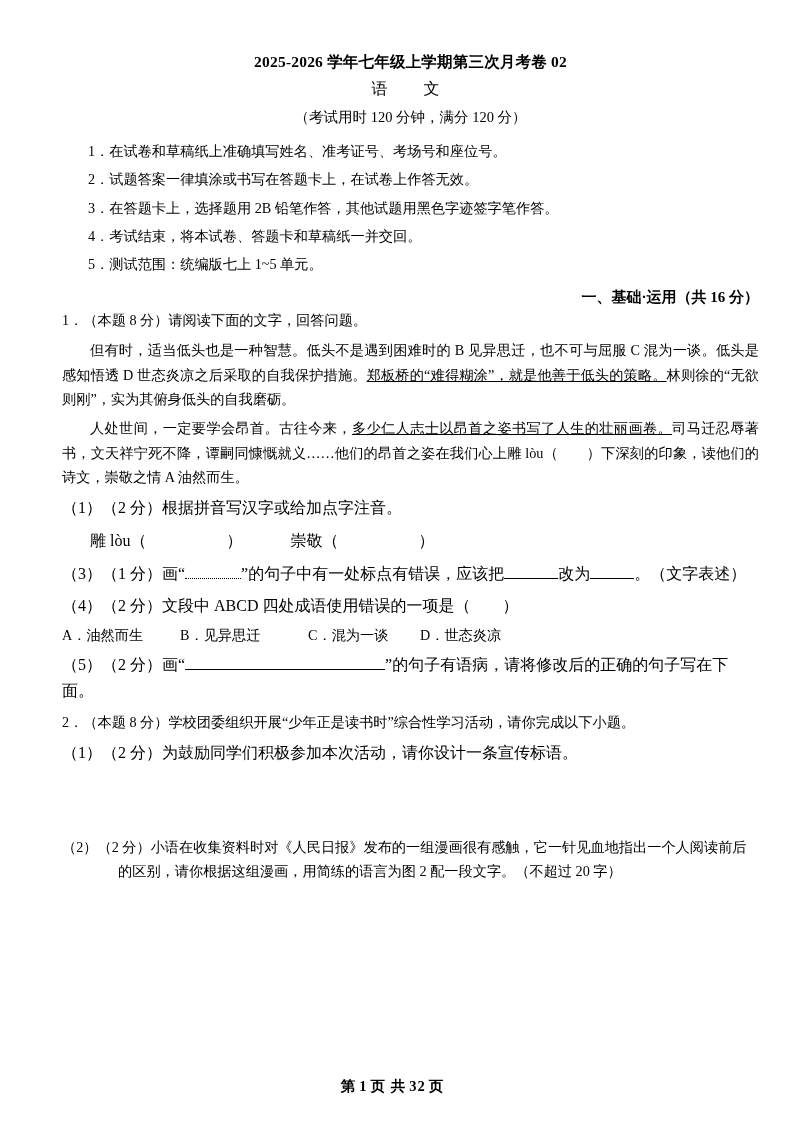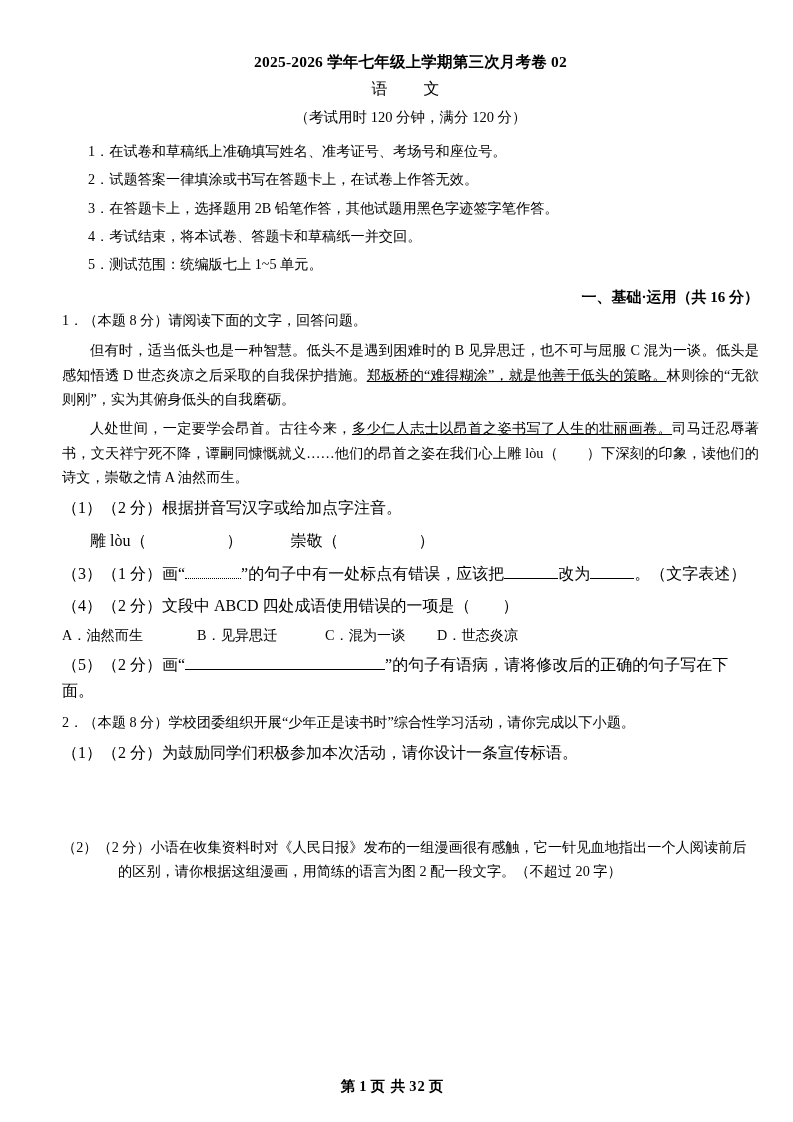--- a/index.html
+++ b/index.html
@@ -96,21 +96,21 @@
   }
   .options-row {
     font-size: 14.2px;
     margin: 0 0 7px 0;
     display: flex;
   }
   .options-row .opt {
     white-space: nowrap;
   }
   .opt-a { width: 118px; }
-  .opt-b { width: 128px; margin-left: 17px; }
+  .opt-b { width: 128px; }
   .opt-c { width: 112px; }
   .spacer-answer {
     height: 62px;
   }
   .hang {
     font-size: 14.2px;
     line-height: 1.7;
     margin: 0 0 6px 0;
     padding-left: 56px;
     text-indent: -56px;

